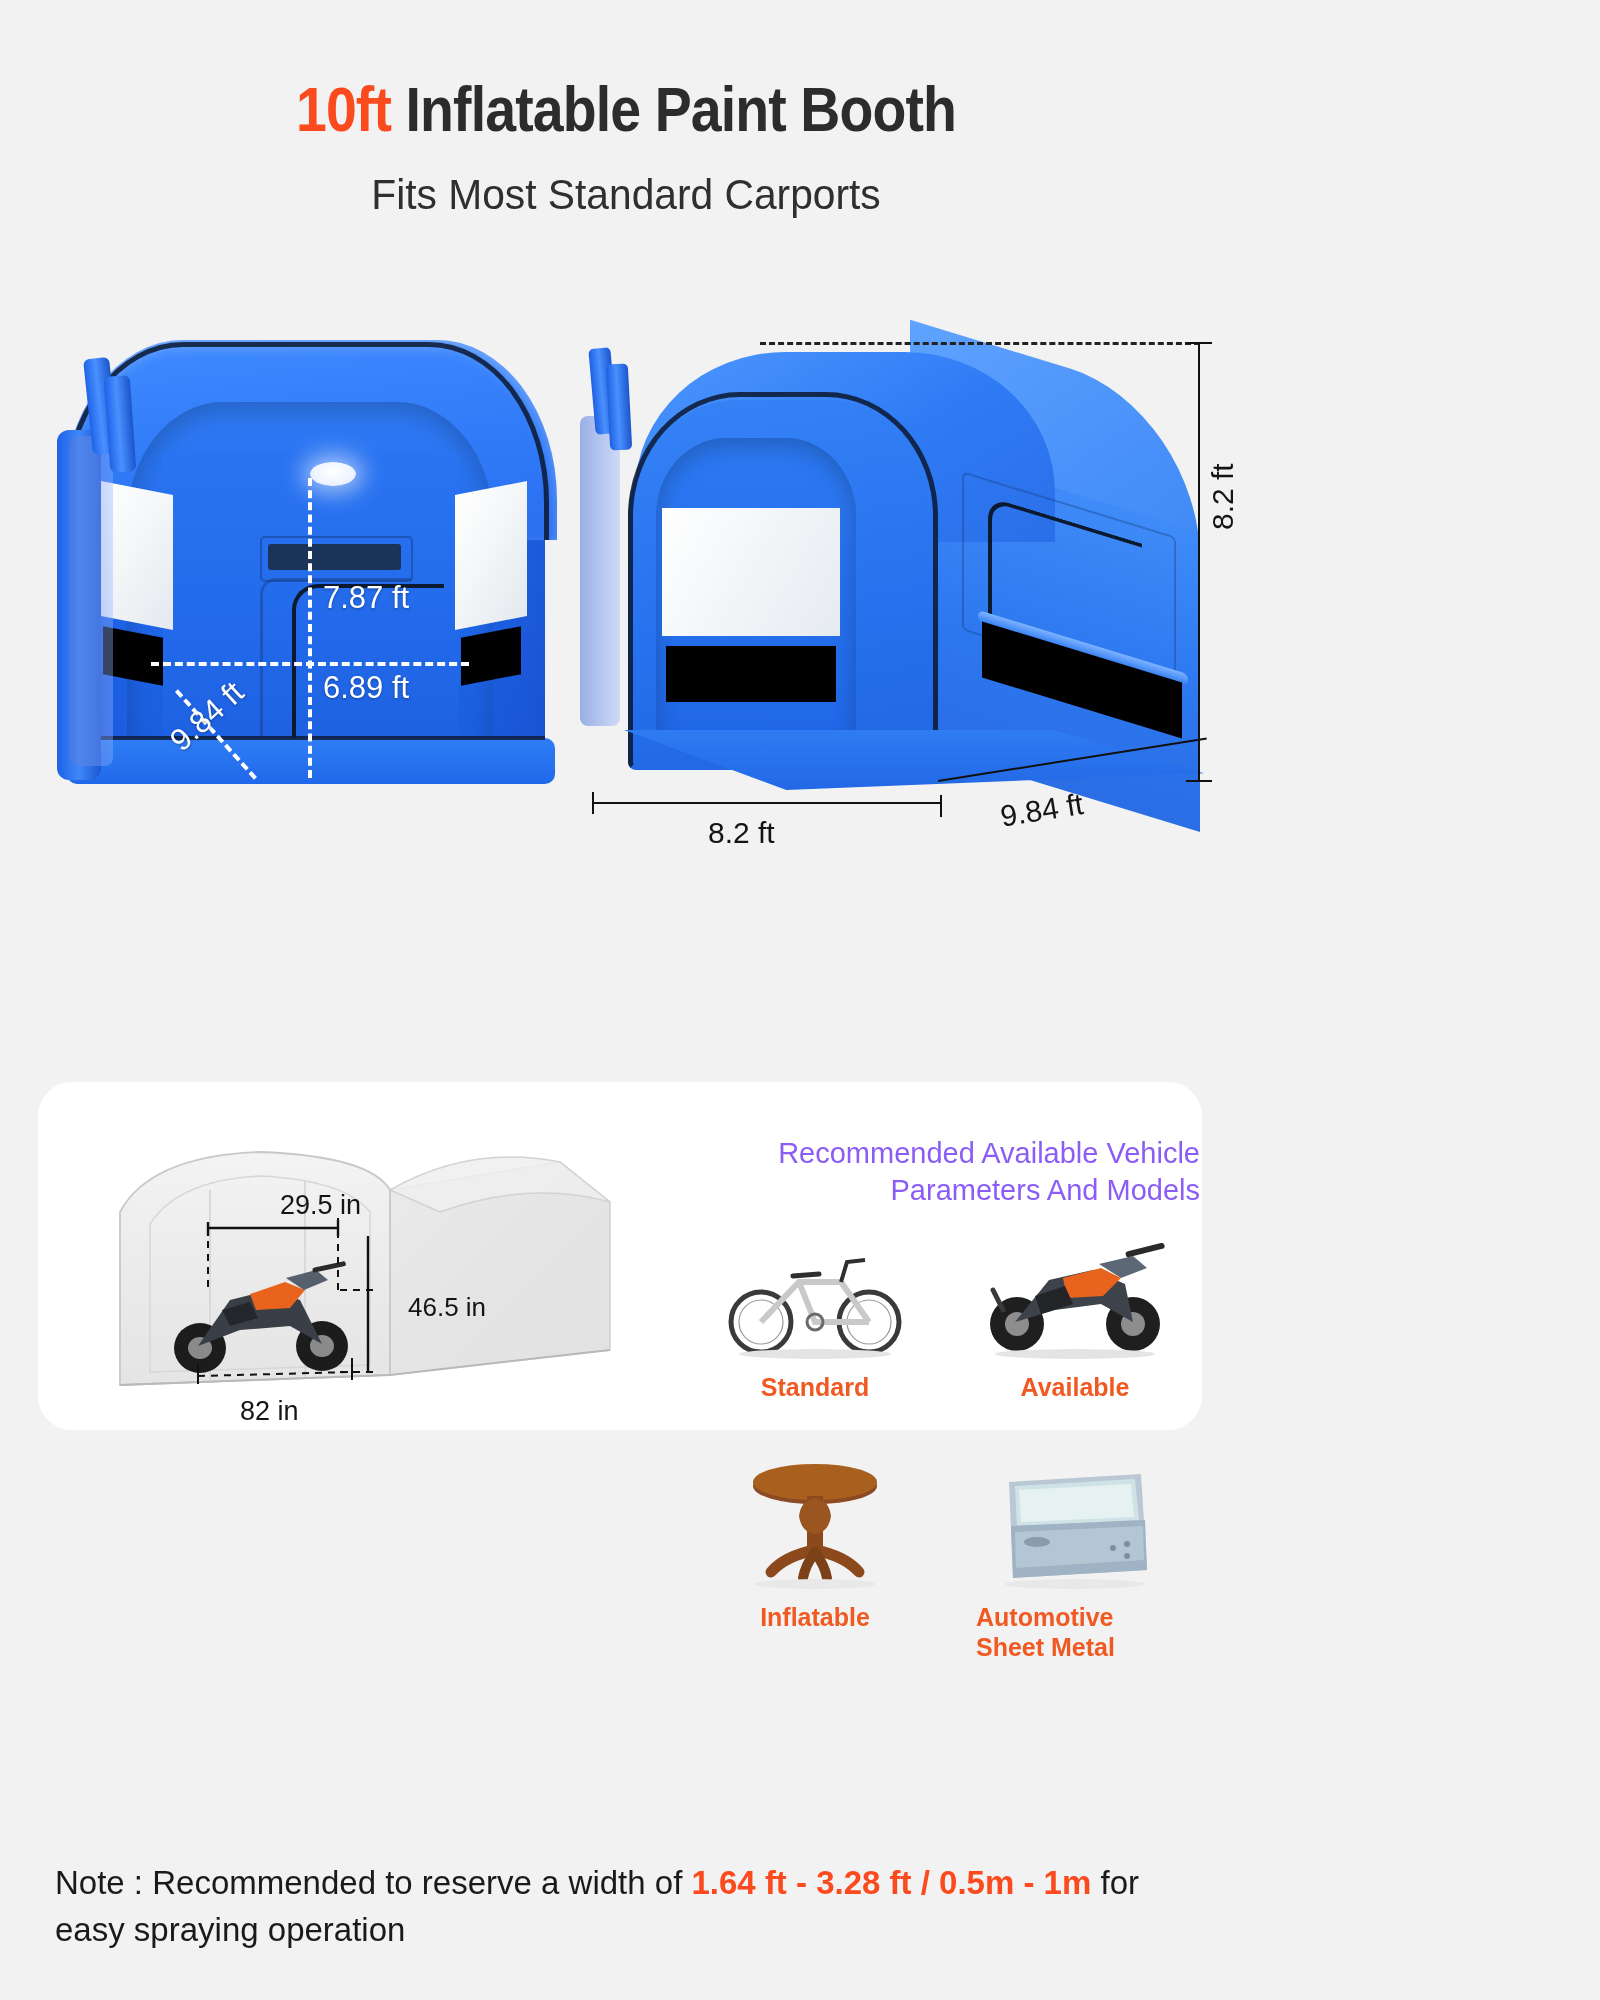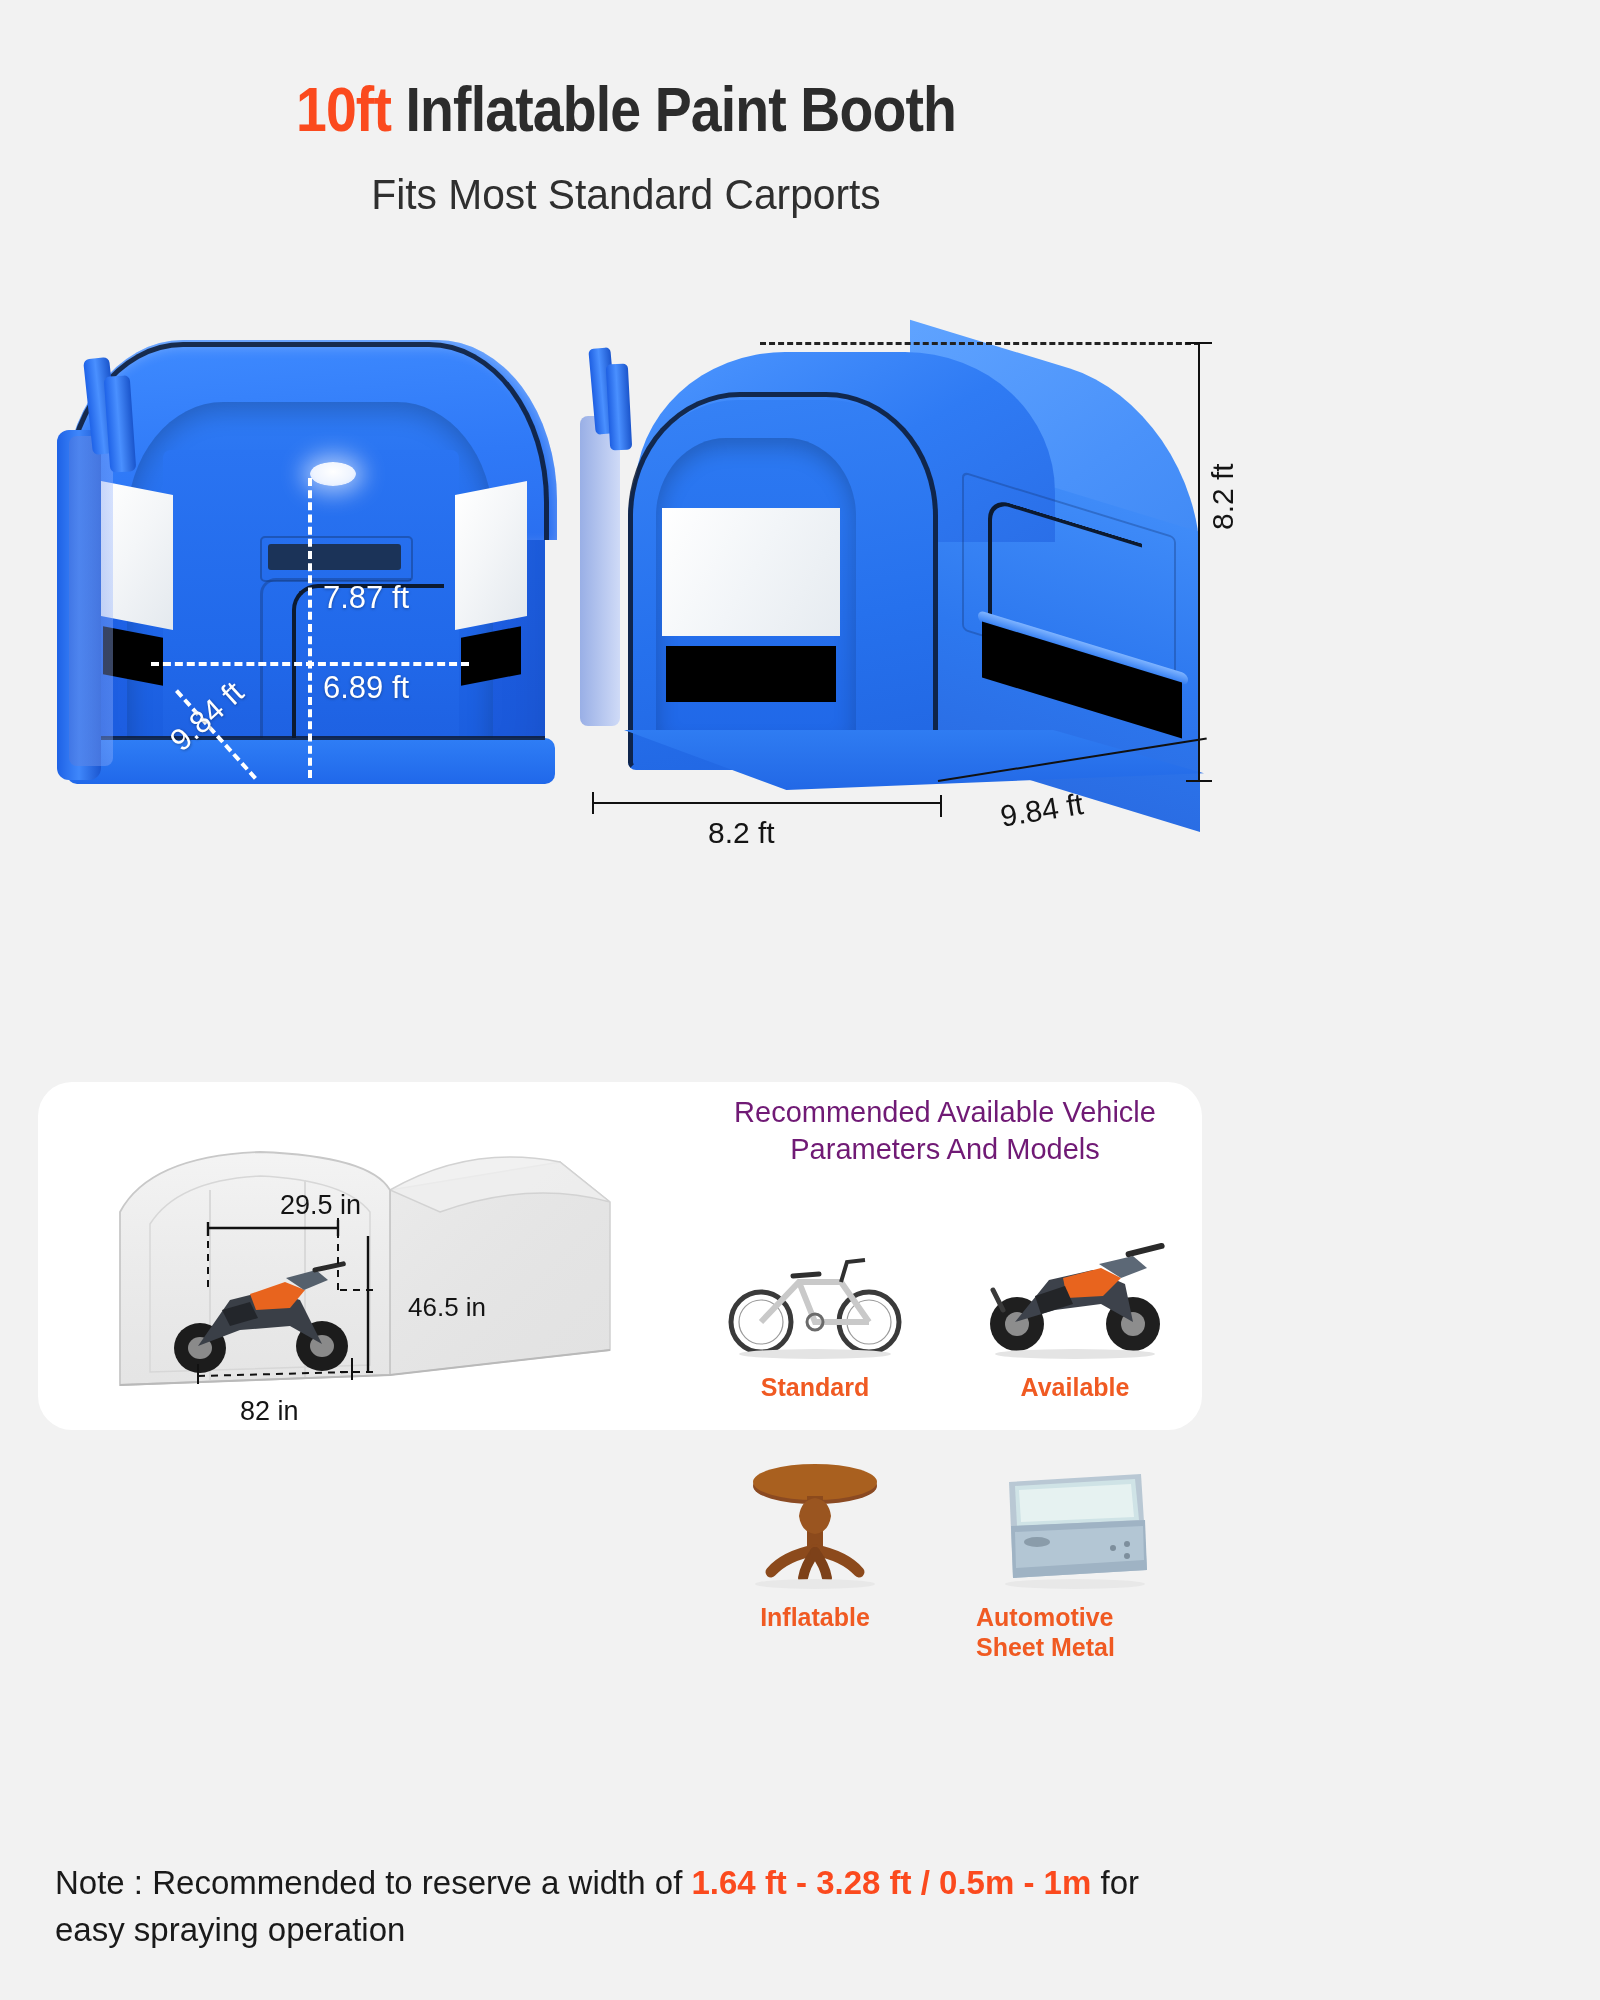--- a/index.html
+++ b/index.html
@@ -199,22 +199,22 @@
   .dim-b{position:absolute;color:#141414;font-size:30px;white-space:nowrap;}
   .panel{
     position:absolute;left:38px;top:1082px;width:1164px;height:348px;
     background:#fff;border-radius:34px;
   }
 
   
   .ghost{position:absolute;left:90px;top:1150px;width:560px;height:240px;text-align:center;}
 
   .panel-head{
-    position:absolute;left:690px;top:1094px;width:510px;text-align:center;
-    font-size:29px;color:#701a75;line-height:1.28;
+    position:absolute;left:690px;top:1135px;width:510px;text-align:right;
+    font-size:29px;color:#8b5cf6;line-height:1.28;
   }
   .cats{position:absolute;left:690px;top:1240px;width:510px;}
   .cat{position:absolute;width:230px;text-align:center;}
   .cat .label{
     margin-top:8px;font-size:25px;font-weight:bold;color:#f05a22;line-height:1.2;
   }
   .cat .label.left{text-align:left;padding-left:16px;}
 
   
   .note{

